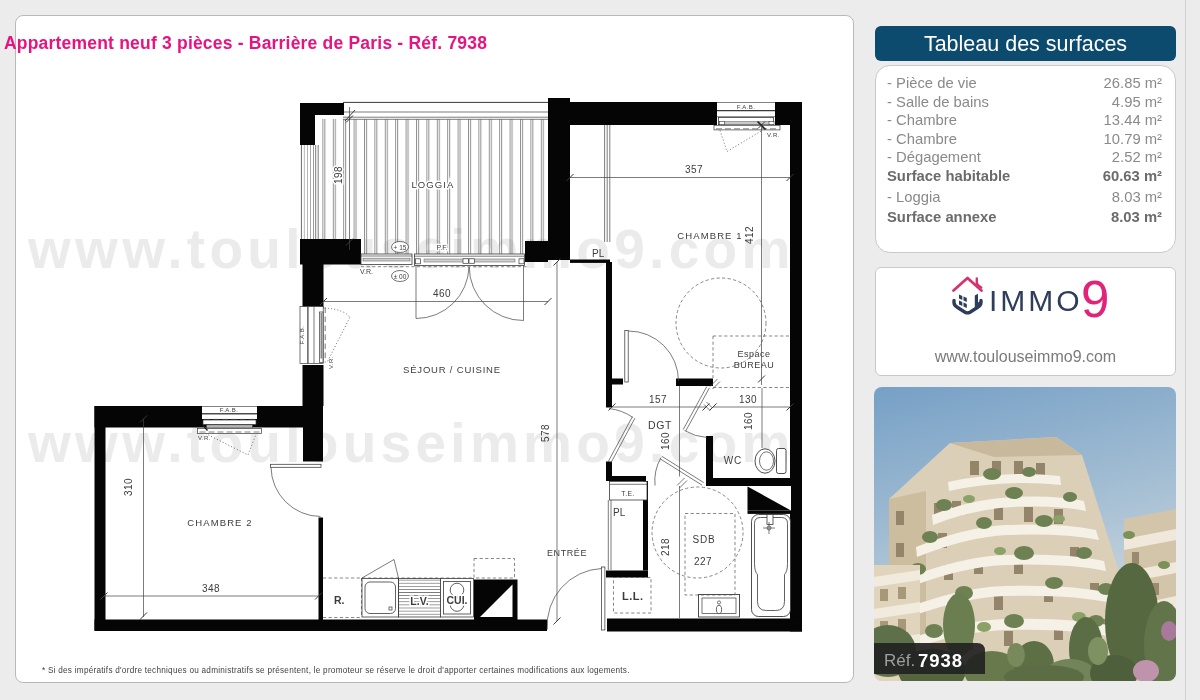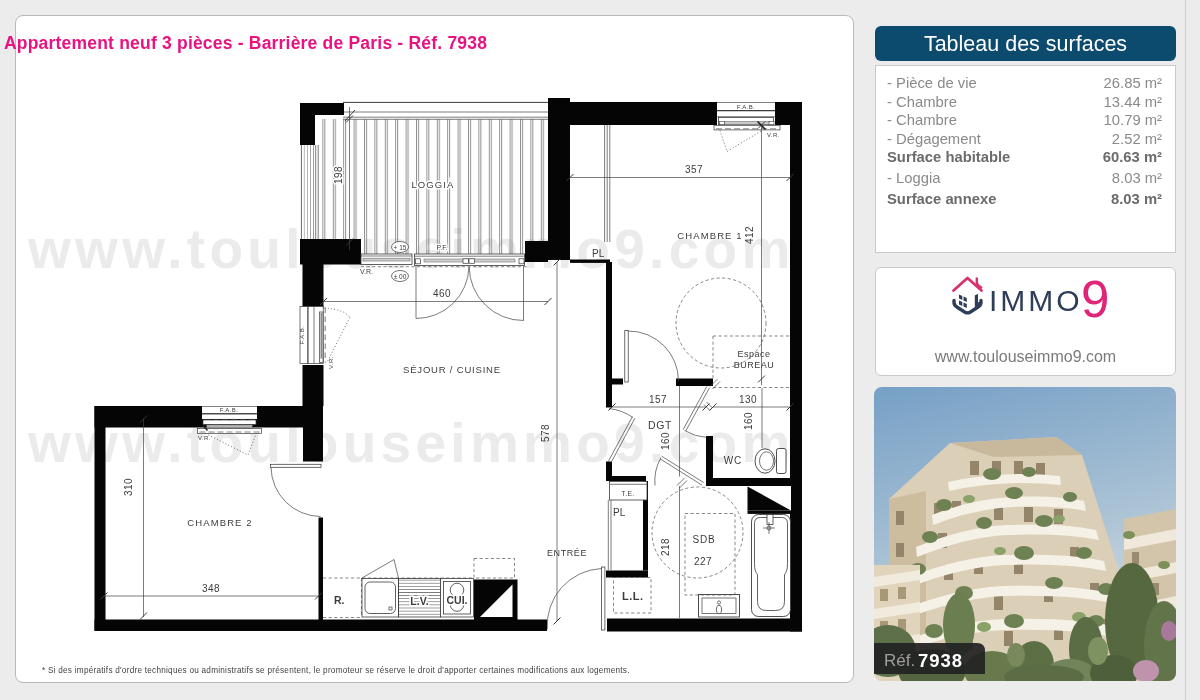--- a/index.html
+++ b/index.html
@@ -1,21 +1,21 @@
 <!DOCTYPE html>
 <html><head>
 <meta charset="utf-8">
 <style>
   html,body{margin:0;padding:0;background:#ececec;font-family:"Liberation Sans",sans-serif;}
   #page{position:relative;width:1200px;height:700px;overflow:hidden;background:#ececec;}
   .panel{position:absolute;background:#fff;border:1px solid #b9b9b9;border-radius:8px;}
   #title{position:absolute;left:4px;top:33px;width:838px;text-align:left;font-size:17.5px;font-weight:bold;color:#e81380;letter-spacing:0.2px;}
   #rightline{position:absolute;left:1185px;top:0;width:1px;height:700px;background:#cfcfcf;}
   #tabhead{position:absolute;left:875px;top:26px;width:301px;height:35px;background:#0c4a6e;border-radius:6px;color:#fff;text-align:center;font-size:21.5px;line-height:36px;}
-  #tablist{position:absolute;left:875px;top:65px;width:299px;height:186px;background:#fff;border:1px solid #c9c9c9;border-radius:0;font-size:14.8px;color:#8a8a8a;}
+  #tablist{position:absolute;left:875px;top:65px;width:299px;height:186px;background:#fff;border:1px solid #c9c9c9;border-radius:15px;font-size:14.8px;color:#8a8a8a;}
   #tablist .row{display:flex;justify-content:space-between;padding:0 13px 0 11px;height:18.6px;line-height:18.6px;}
   #tablist .b{font-weight:bold;color:#6b6b6b;}
   #logobox{position:absolute;left:875px;top:267px;width:299px;height:107px;background:#ffffff;border:1px solid #c9c9c9;border-radius:6px;}
   #phone{position:absolute;left:0;top:55px;width:100%;text-align:center;font-size:25px;font-weight:bold;color:#e81380;letter-spacing:1px;}
   #site{position:absolute;left:0;top:80px;width:100%;text-align:center;font-size:16px;color:#7a7a7a;}
   #disclaimer{position:absolute;left:25px;top:666px;font-size:8.2px;color:#3f3f3f;letter-spacing:0.25px;margin-left:17px;}
 </style>
 </head>
 <body>
 <div id="page">
@@ -438,20 +438,24 @@
     <text x="567" y="556" text-anchor="middle" font-size="9" letter-spacing="0.6">ENTRÉE</text>
   </svg>
 
   <div id="tabhead">Tableau des surfaces</div>
 
   <div id="tablist">
     <div style="height:8px"></div>
     <div class="row">
         <span>- Pièce de vie</span>
         <span>26.85 m²</span>
+      </div>
+    <div class="row">
+        <span>- Salle de bains</span>
+        <span>4.95 m²</span>
       </div>
     <div class="row">
         <span>- Chambre</span>
         <span>13.44 m²</span>
       </div>
     <div class="row">
         <span>- Chambre</span>
         <span>10.79 m²</span>
       </div>
     <div class="row">

